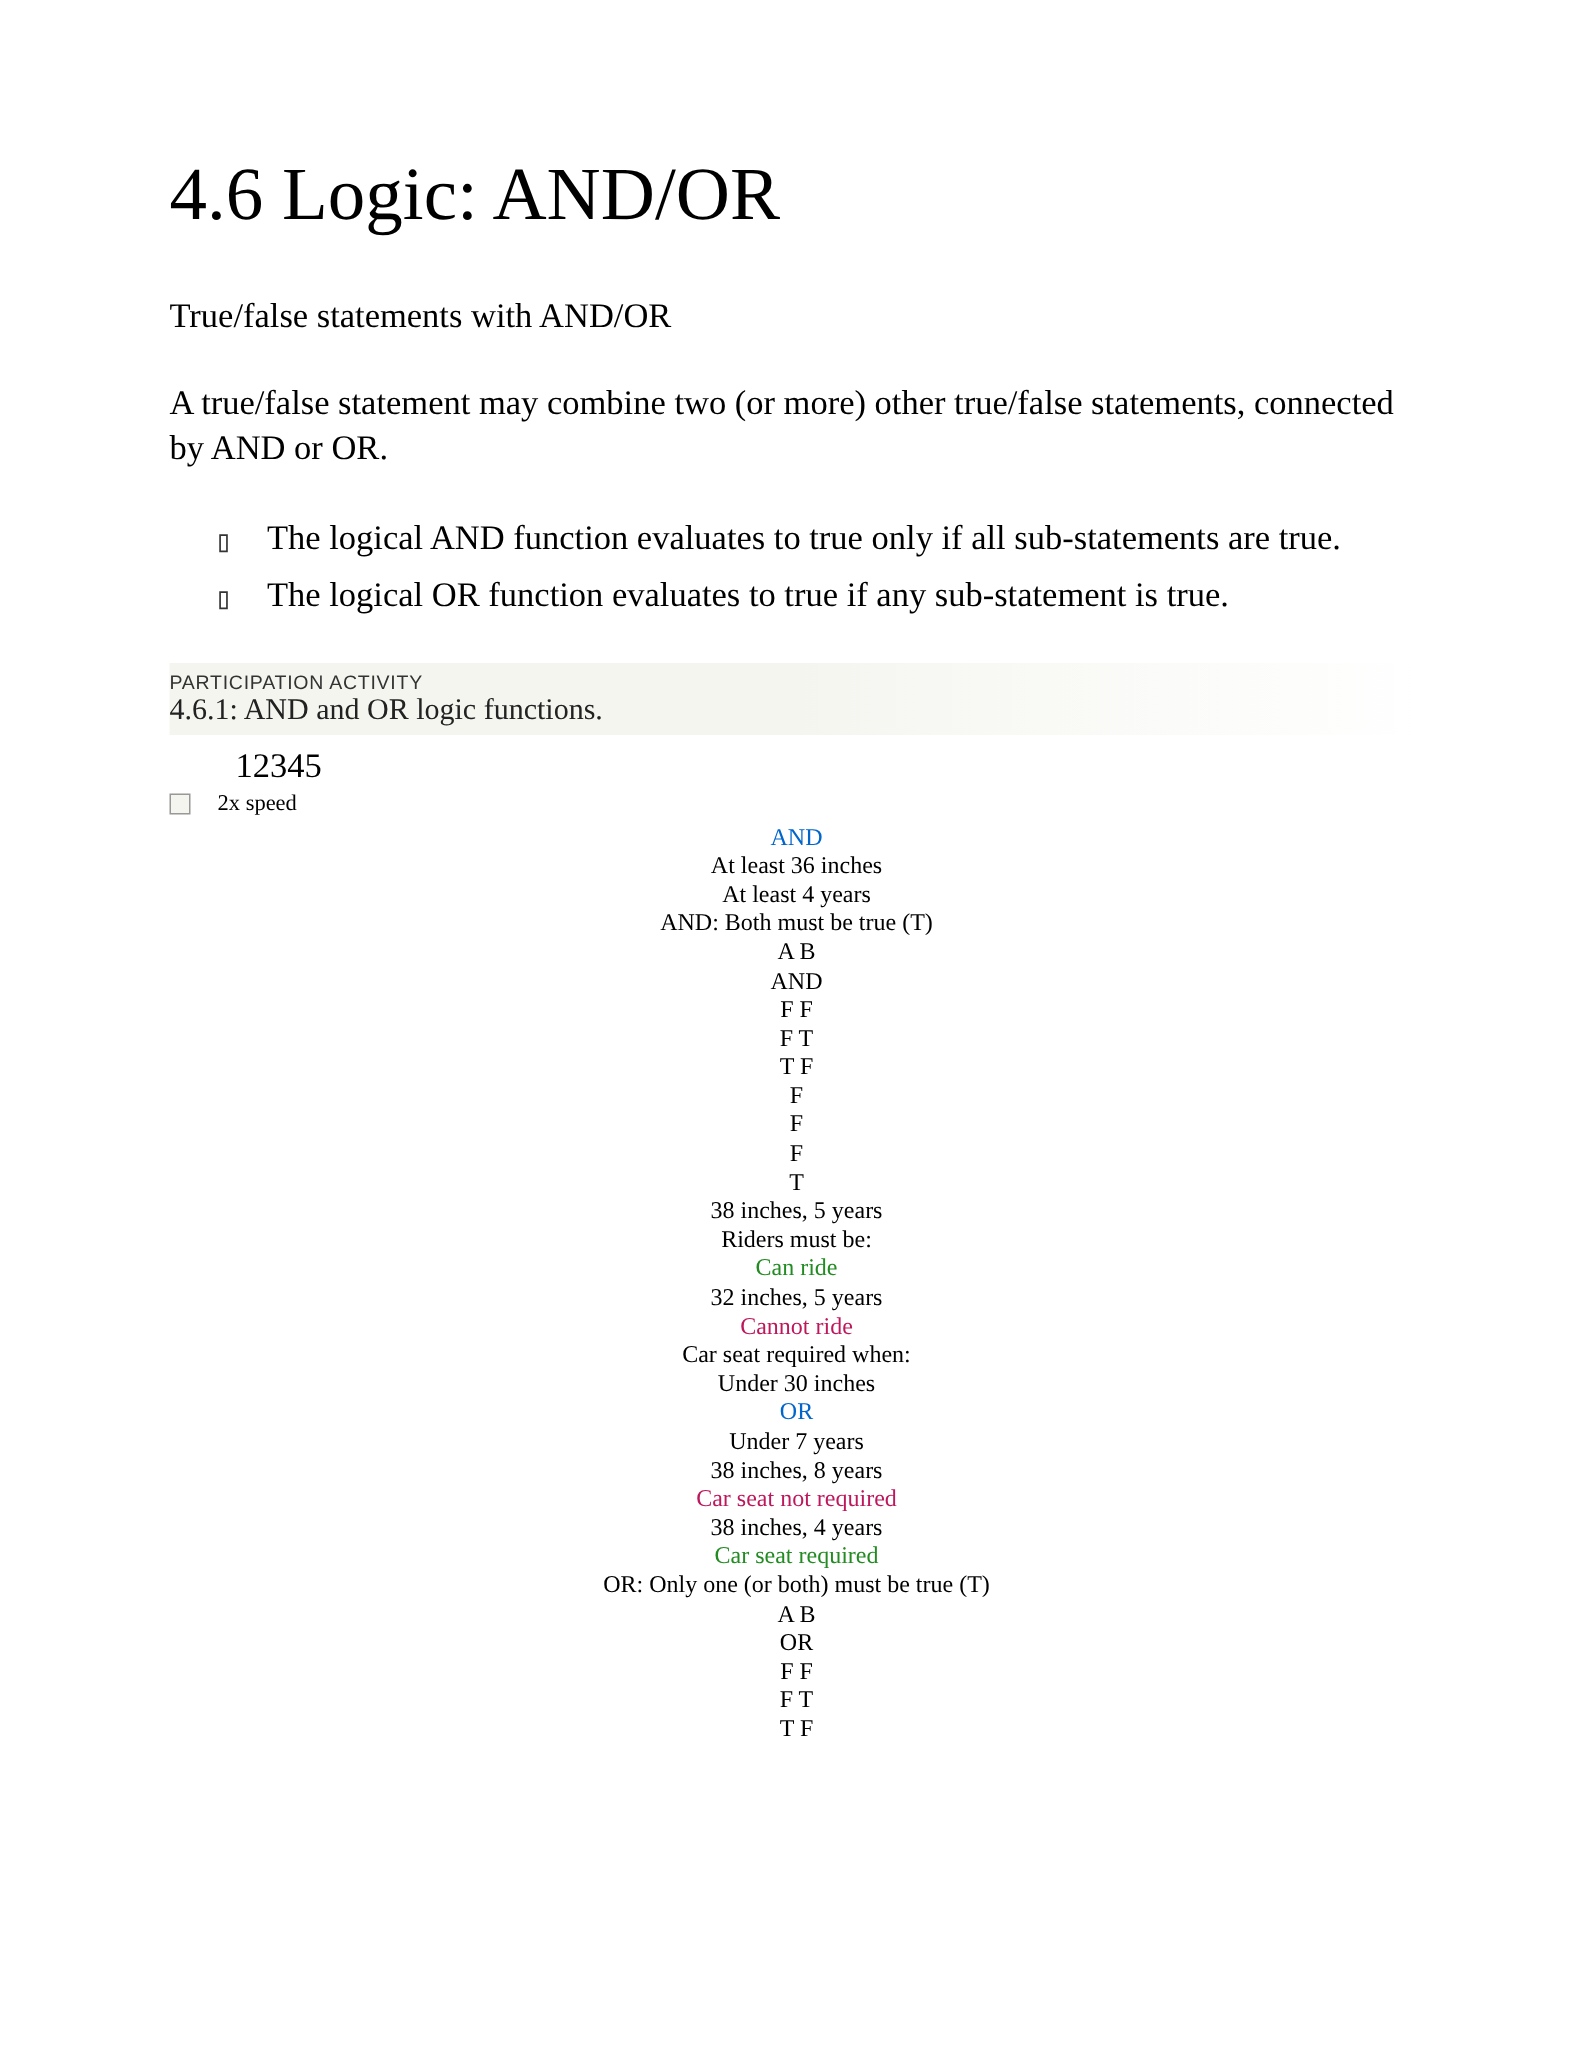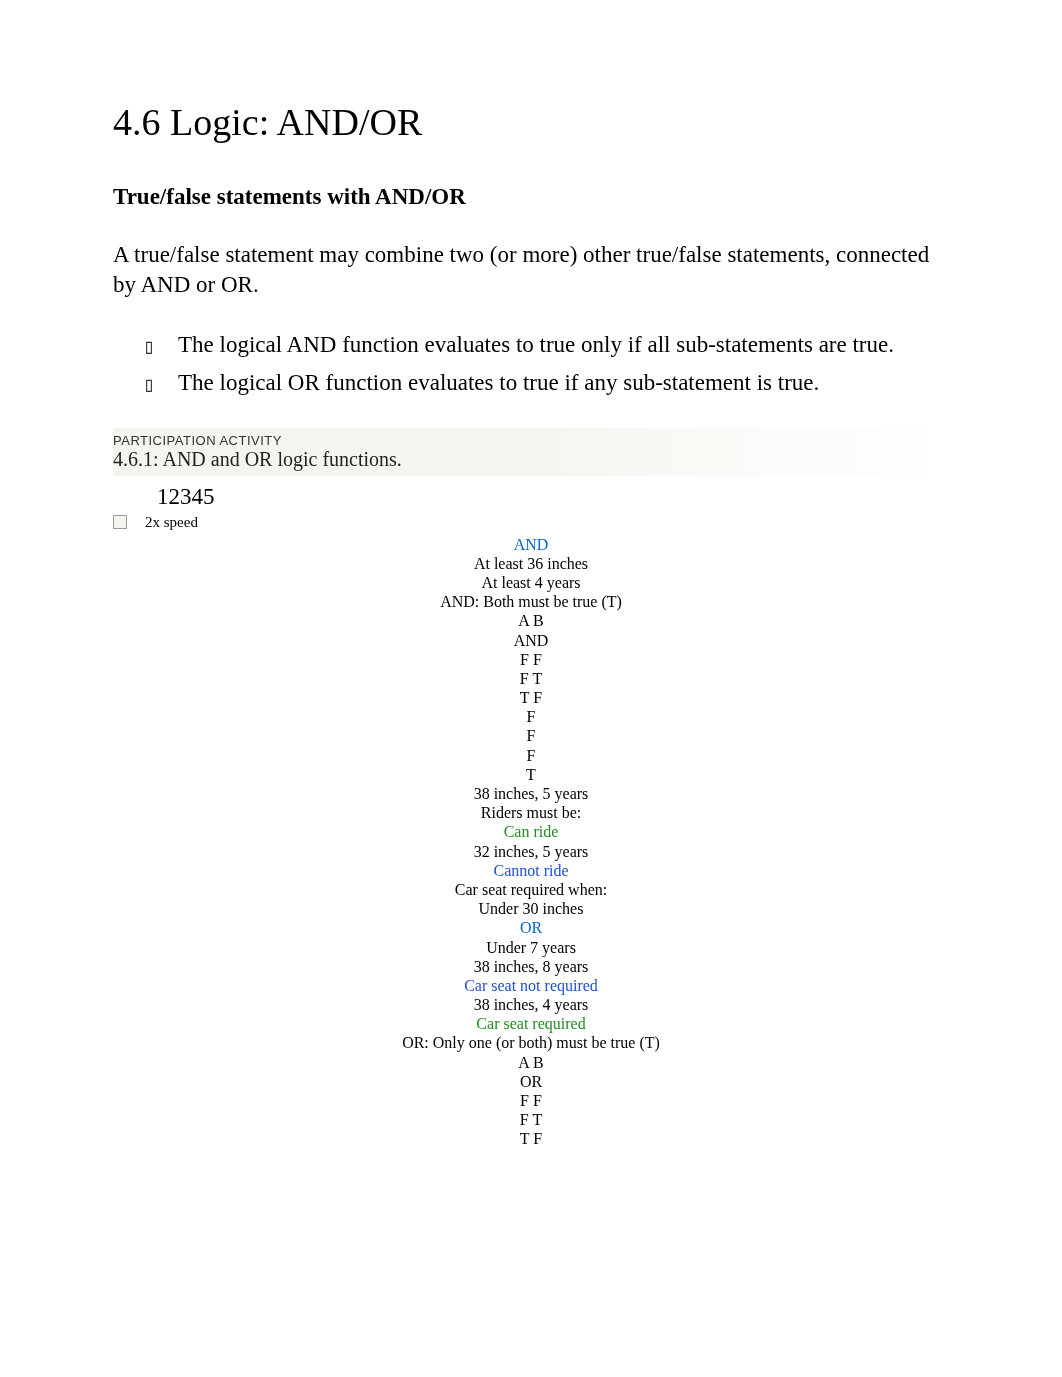--- a/index.html
+++ b/index.html
@@ -8,28 +8,28 @@
       box-sizing: border-box;
     }
     body {
       font-family: Georgia, 'Times New Roman', serif;
       background: #ffffff;
       padding: 100px 113px 60px 113px;
       width: 1062px;
       color: #000000;
     }
     .main-heading {
-      font-size: 38px;
+      font-size: 50px;
       font-weight: normal;
       margin-bottom: 40px;
       font-family: Georgia, 'Times New Roman', serif;
     }
     .sub-heading {
       font-size: 23px;
-      font-weight: bold;
+      font-weight: normal;
       margin-bottom: 30px;
       font-family: Georgia, 'Times New Roman', serif;
     }
     .body-text {
       font-size: 23px;
       line-height: 1.3;
       margin-bottom: 30px;
       font-family: Georgia, 'Times New Roman', serif;
     }
     .bullet-list {
@@ -98,21 +98,21 @@
       font-family: Georgia, 'Times New Roman', serif;
       text-align: center;
     }
     .color-blue {
       color: #0066cc;
     }
     .color-green {
       color: #228B22;
     }
     .color-red {
-      color: #1d4ed8;
+      color: #be185d;
     }
   </style>
 </head>
 <body>
 
 <h1 class="main-heading">4.6 Logic: AND/OR</h1>
 
 <h2 class="sub-heading">True/false statements with AND/OR</h2>
 
 <p class="body-text">A true/false statement may combine two (or more) other true/false statements, connected by AND or OR.</p>

